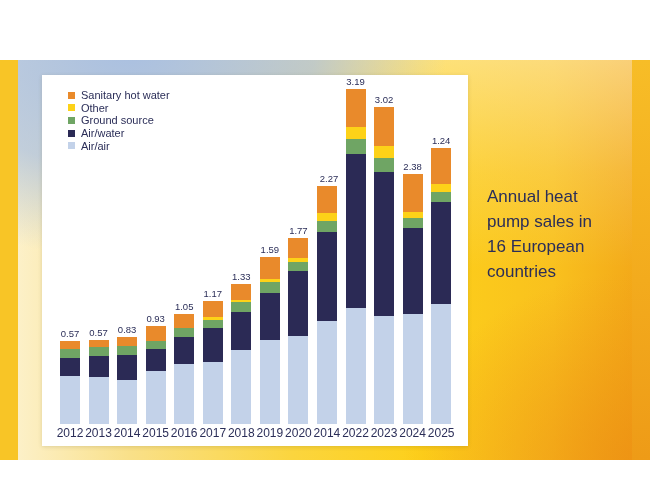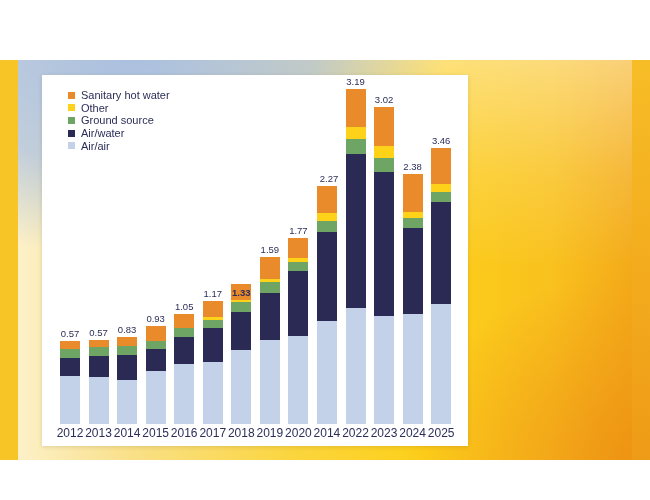--- a/index.html
+++ b/index.html
@@ -102,21 +102,21 @@
           </div>
           <div class="total-label" style="left: 152.75px; bottom: 147px;">1.17</div>
           <div class="xlabel" style="left: 155.75px;">2017</div>
           <div class="bar" style="left: 189.3px; bottom: 22px; height: 140px;">
             <div class="seg" style="bottom: 0px; height: 74px; background: rgb(195, 210, 233);"></div>
             <div class="seg" style="bottom: 74px; height: 38px; background: rgb(43, 42, 85);"></div>
             <div class="seg" style="bottom: 112px; height: 10px; background: rgb(111, 165, 100);"></div>
             <div class="seg" style="bottom: 122px; height: 2px; background: rgb(253, 210, 24);"></div>
             <div class="seg" style="bottom: 124px; height: 16px; background: rgb(233, 138, 43);"></div>
           </div>
-          <div class="total-label" style="left: 181.3px; bottom: 148px; font-weight: bold;">1.33</div>
+          <div class="total-label" style="left: 181.3px; bottom: 164px;">1.33</div>
           <div class="xlabel" style="left: 184.3px;">2018</div>
           <div class="bar" style="left: 217.85px; bottom: 22px; height: 167px;">
             <div class="seg" style="bottom: 0px; height: 84px; background: rgb(195, 210, 233);"></div>
             <div class="seg" style="bottom: 84px; height: 47px; background: rgb(43, 42, 85);"></div>
             <div class="seg" style="bottom: 131px; height: 11px; background: rgb(111, 165, 100);"></div>
             <div class="seg" style="bottom: 142px; height: 3px; background: rgb(253, 210, 24);"></div>
             <div class="seg" style="bottom: 145px; height: 22px; background: rgb(233, 138, 43);"></div>
           </div>
           <div class="total-label" style="left: 209.85px; bottom: 191px;">1.59</div>
           <div class="xlabel" style="left: 212.85px;">2019</div>
@@ -165,21 +165,21 @@
           </div>
           <div class="total-label" style="left: 352.6px; bottom: 274px;">2.38</div>
           <div class="xlabel" style="left: 355.6px;">2024</div>
           <div class="bar" style="left: 389.15px; bottom: 22px; height: 276px;">
             <div class="seg" style="bottom: 0px; height: 120px; background: rgb(195, 210, 233);"></div>
             <div class="seg" style="bottom: 120px; height: 102px; background: rgb(43, 42, 85);"></div>
             <div class="seg" style="bottom: 222px; height: 10px; background: rgb(111, 165, 100);"></div>
             <div class="seg" style="bottom: 232px; height: 8px; background: rgb(253, 210, 24);"></div>
             <div class="seg" style="bottom: 240px; height: 36px; background: rgb(233, 138, 43);"></div>
           </div>
-          <div class="total-label" style="left: 381.15px; bottom: 300px;">3.46</div>
+          <div class="total-label" style="left: 381.15px; bottom: 300px;">1.24</div>
           <div class="xlabel" style="left: 384.15px;">2025</div>
         </div>
       <div class="legend" id="legend">
           <div class="legend-row">
             <span class="legend-swatch" style="background: rgb(233, 138, 43);"></span>
             <span class="legend-label">Sanitary hot water</span>
           </div>
           <div class="legend-row">
             <span class="legend-swatch" style="background: rgb(253, 210, 24);"></span>
             <span class="legend-label">Other</span>
@@ -192,15 +192,16 @@
             <span class="legend-swatch" style="background: rgb(43, 42, 85);"></span>
             <span class="legend-label">Air/water</span>
           </div>
           <div class="legend-row">
             <span class="legend-swatch" style="background: rgb(195, 210, 233);"></span>
             <span class="legend-label">Air/air</span>
           </div>
         </div>
     </div>
 
+    <div class="side-title">Annual heat pump sales in 16 European countries</div>
 
   </div>
 </div>
 
 </body></html>

